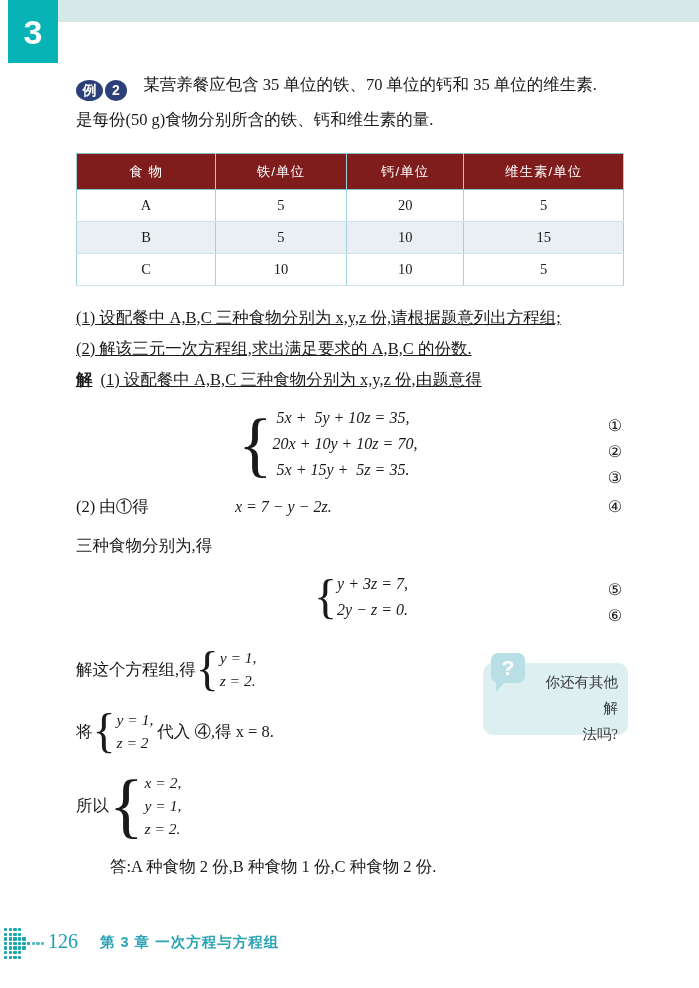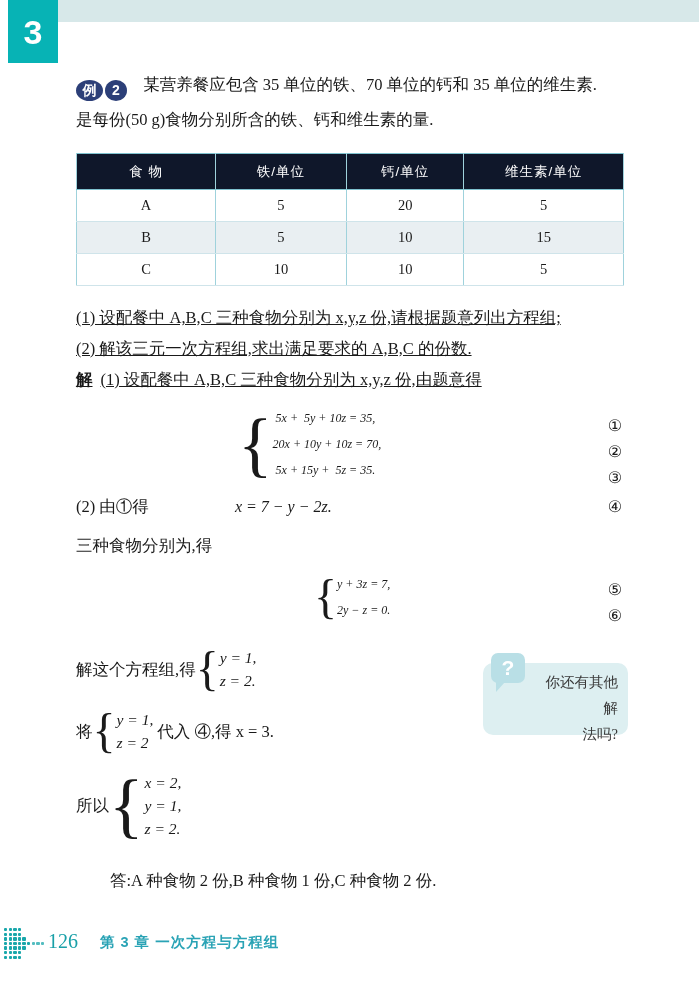--- a/index.html
+++ b/index.html
@@ -57,21 +57,21 @@
     border-collapse: collapse;
     font-size: 14px;
     border: 1px solid #7fc2cf;
   }
   table.nutri th, table.nutri td {
     text-align: center;
     border-left: 1px solid #9fd2dc;
     border-right: 1px solid #9fd2dc;
   }
   table.nutri th {
-    background: #0f172a;
+    background: #7f1d1d;
     color: #ffffff;
     height: 36px;
     font-weight: normal;
     font-family: "Liberation Sans", sans-serif;
     font-size: 13.5px;
     letter-spacing: 1px;
     border-bottom: 1px solid #7fc2cf;
   }
   table.nutri td {
     height: 32px;
@@ -96,21 +96,21 @@
   .eqwrap { position: relative; margin-top: 10px; }
   .eqrow { display: flex; align-items: center; }
   .brace {
     font-size: 46px; line-height: 1; font-family: "Liberation Serif", serif;
     display: inline-block;
   }
   .brace3 { font-size: 72px; }
   .brace2 { font-size: 48px; }
   .eqlines { display: inline-block; }
   .eqline {
-    font-size: 12px; line-height: 26px; white-space: pre;
+    font-size: 16px; line-height: 26px; white-space: pre;
     font-family: "Liberation Serif", serif;
   }
   .tagcol { position: absolute; right: 2px; }
   .tagcol .tag { font-size: 16px; line-height: 26px; text-align: right; }
 
   .sys1 { margin-left: 162px; margin-top: 8px; }
   .sys2 { margin-left: 238px; margin-top: 6px; }
 
   .line-row { display: flex; align-items: center; font-size: 16.5px; line-height: 31px; }
 
@@ -272,36 +272,36 @@
 
     <div class="line-row" style="margin-top:14px;">
       <span>将</span>
       <span class="inlsys">
         <span class="brace brace2">{</span>
         <span class="eqlines">
           <div class="eqline math">y = 1,</div>
           <div class="eqline math">z = 2</div>
         </span>
       </span>
-      <span style="margin-left:4px;">代入 ④,得 x = 3.</span>
+      <span style="margin-left:4px;">代入 ④,得 x = 8.</span>
     </div>
 
     <div class="line-row" style="margin-top:14px;">
       <span>所以</span>
       <span class="inlsys">
         <span class="brace brace3">{</span>
         <span class="eqlines">
           <div class="eqline math">x = 2,</div>
           <div class="eqline math">y = 1,</div>
           <div class="eqline math">z = 2.</div>
         </span>
       </span>
     </div>
 
-    <div class="q-line" style="margin-top:24px;margin-left:34px;">答:A 种食物 2 份,B 种食物 1 份,C 种食物 2 份.</div>
+    <div class="q-line" style="margin-top:10px;margin-left:34px;">答:A 种食物 2 份,B 种食物 1 份,C 种食物 2 份.</div>
 
   </div>
 
   <div class="bubble">
     <div class="qmark">?</div>
     <div class="btext">你还有其他解</div>
     <div class="btext2">法吗?</div>
   </div>
 
   <div class="footer">

